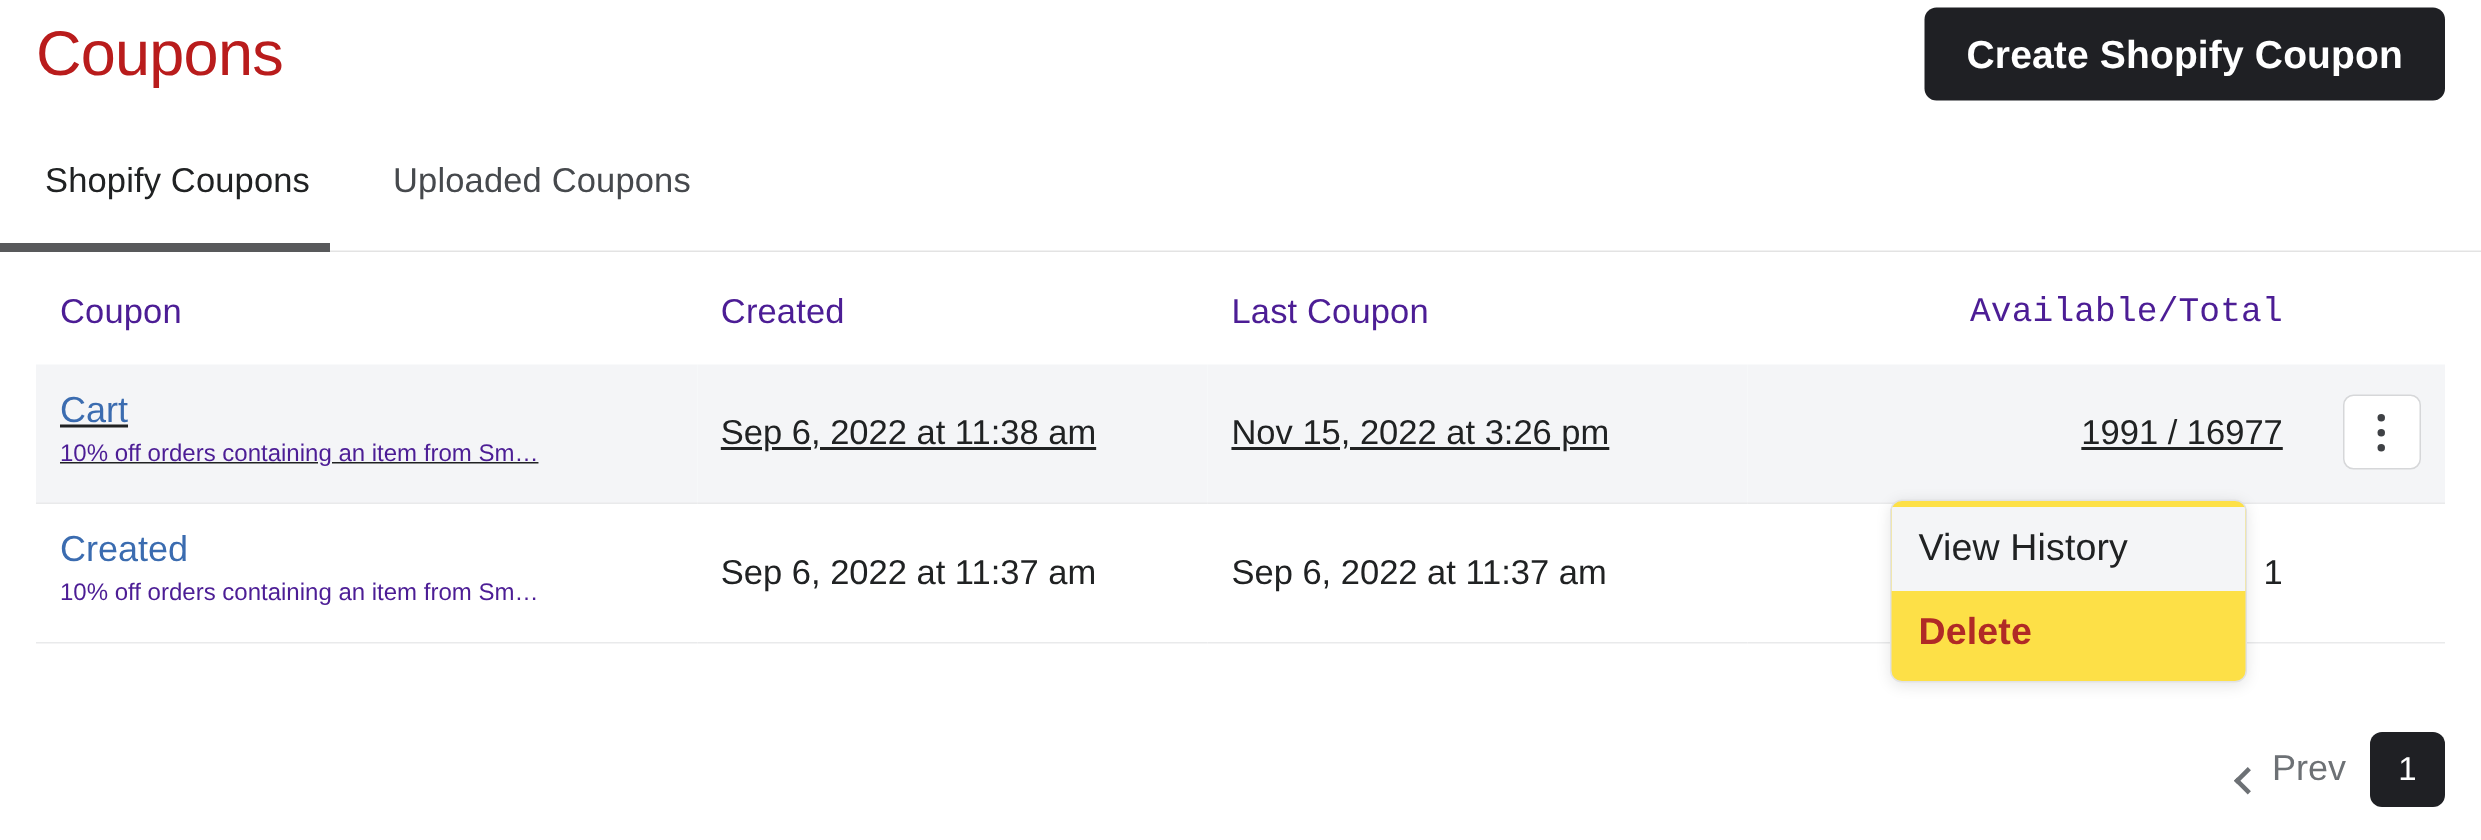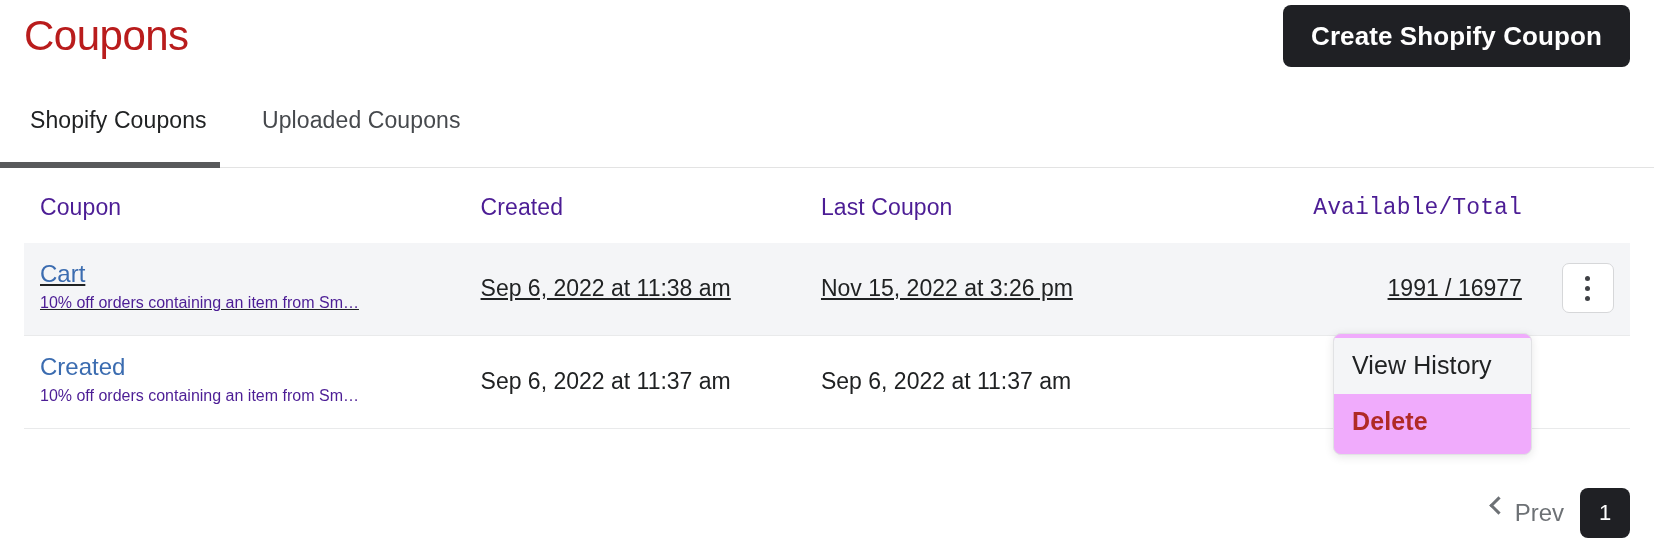--- a/index.html
+++ b/index.html
@@ -164,24 +164,24 @@
   .kebab-dot {
     width: 5px;
     height: 5px;
     border-radius: 50%;
     background: #3f4145;
   }
 
   
   .dropdown-menu {
     position: absolute;
-    left: 1333px;
+    left: 1260px;
     top: 333px;
-    width: 199px;
-    background: #f0abfc;
+    width: 238px;
+    background: #fde047;
     border: 1px solid #e1e2e4;
     border-radius: 8px;
     box-shadow: 0 2px 10px rgba(0,0,0,0.10);
     z-index: 30;
     overflow: hidden;
     padding: 4px 0;
   }
   .dropdown-item {
     font-size: 25px;
     padding: 13px 18px 14px 18px;
@@ -198,21 +198,21 @@
     position: absolute;
     right: 24px;
     bottom: 22px;
     display: flex;
     align-items: center;
     gap: 0;
     z-index: 5;
   }
   .page-nav {
     display: flex;
-    align-items: flex-start;
+    align-items: flex-end;
     gap: 10px;
     font-size: 24px;
     color: #6d7175;
     cursor: pointer;
     padding: 6px 16px;
     background: none;
     border: none;
     font-family: "Liberation Sans", sans-serif;
   }
   .chev {

